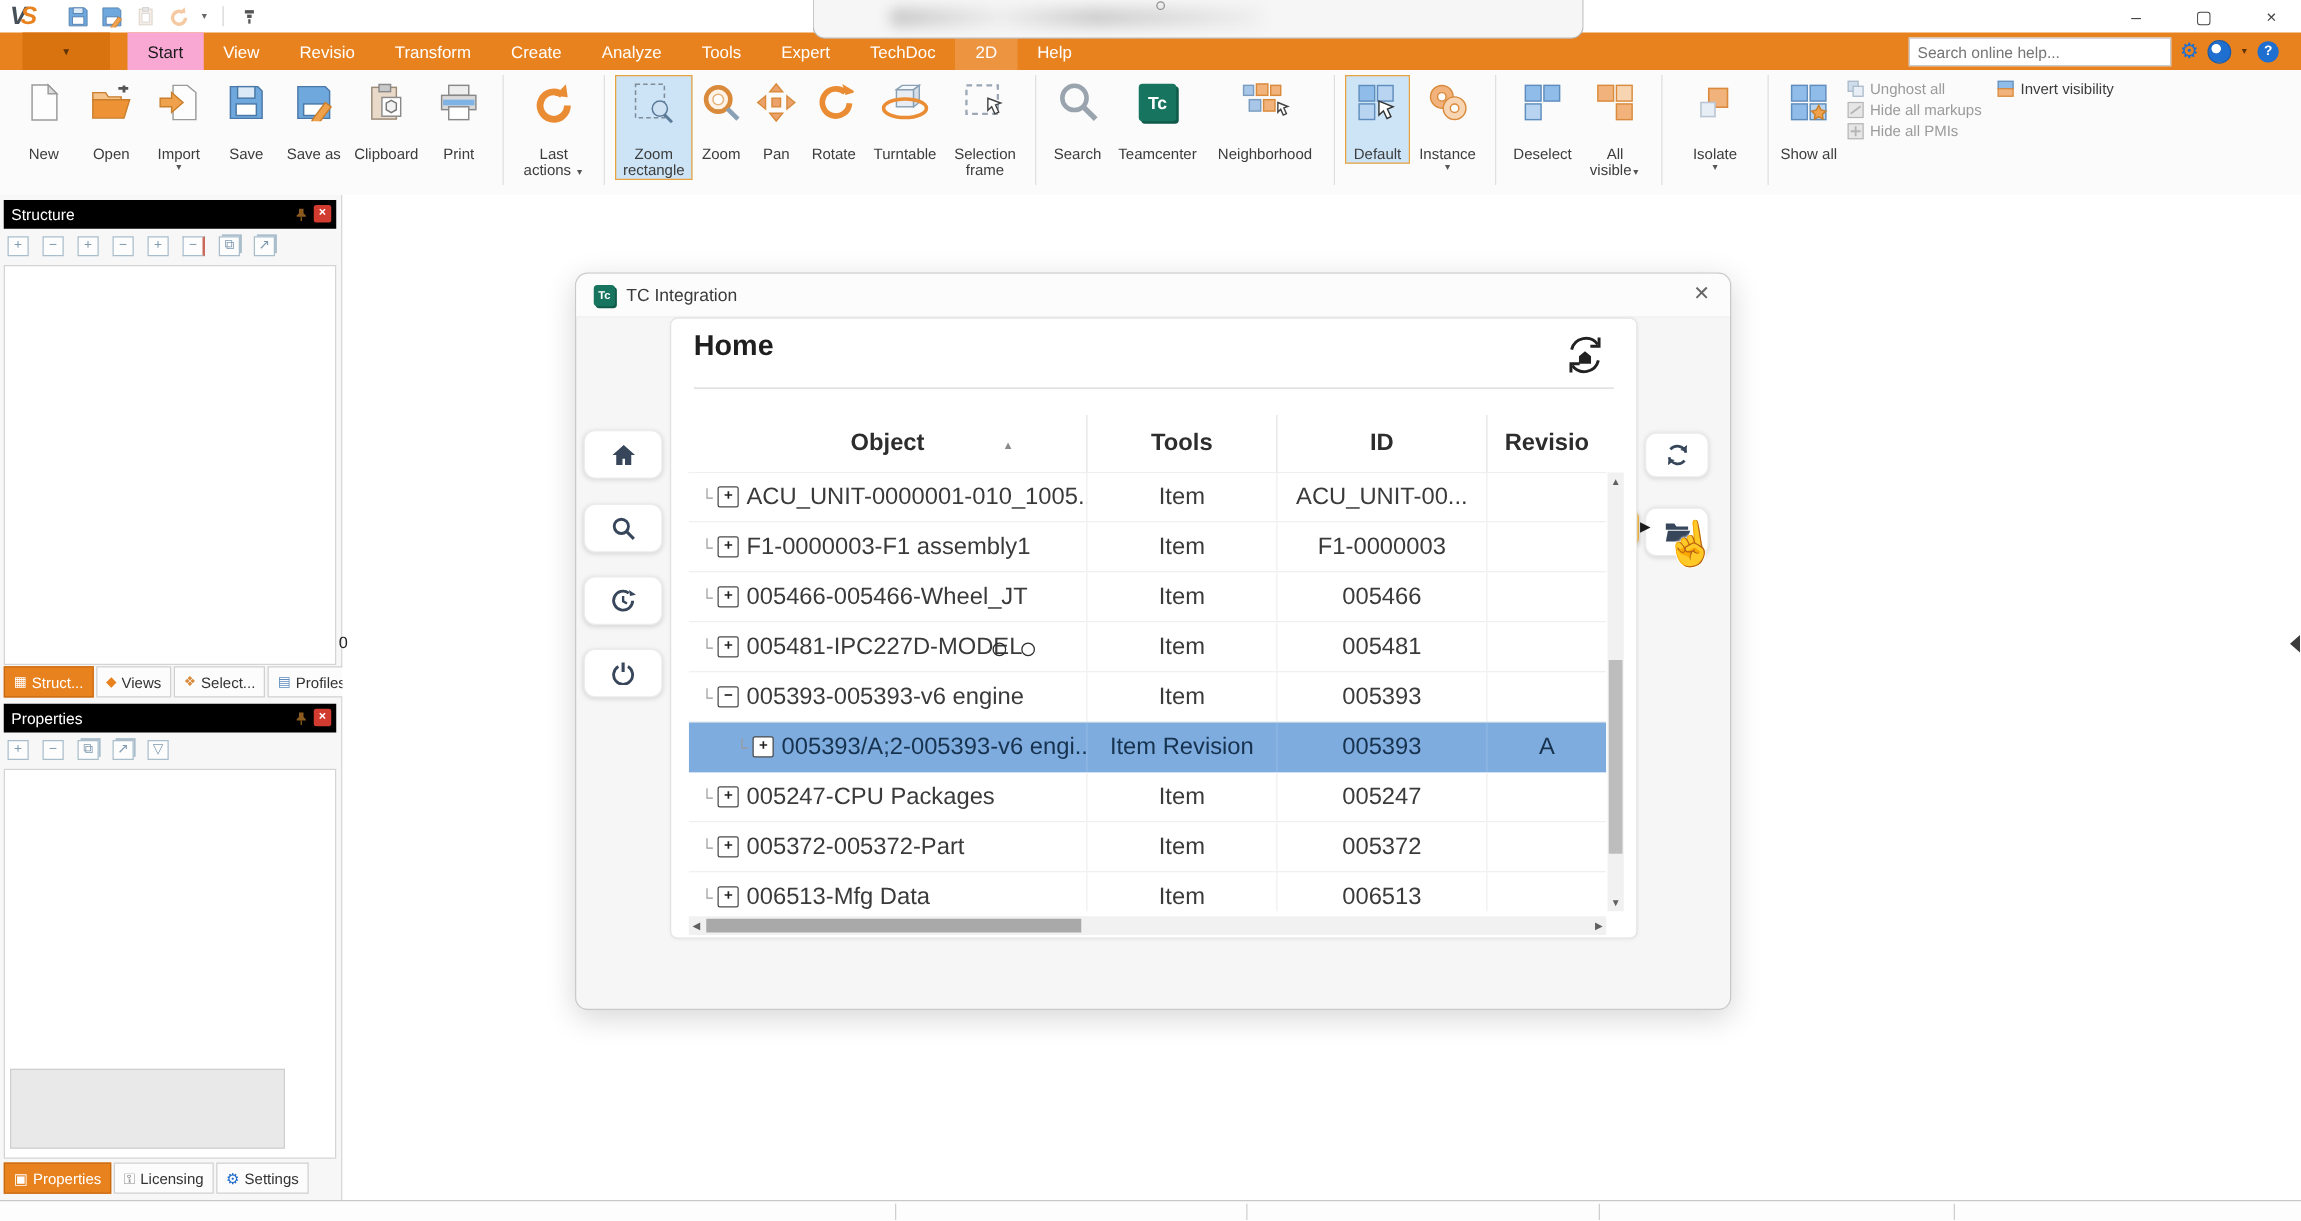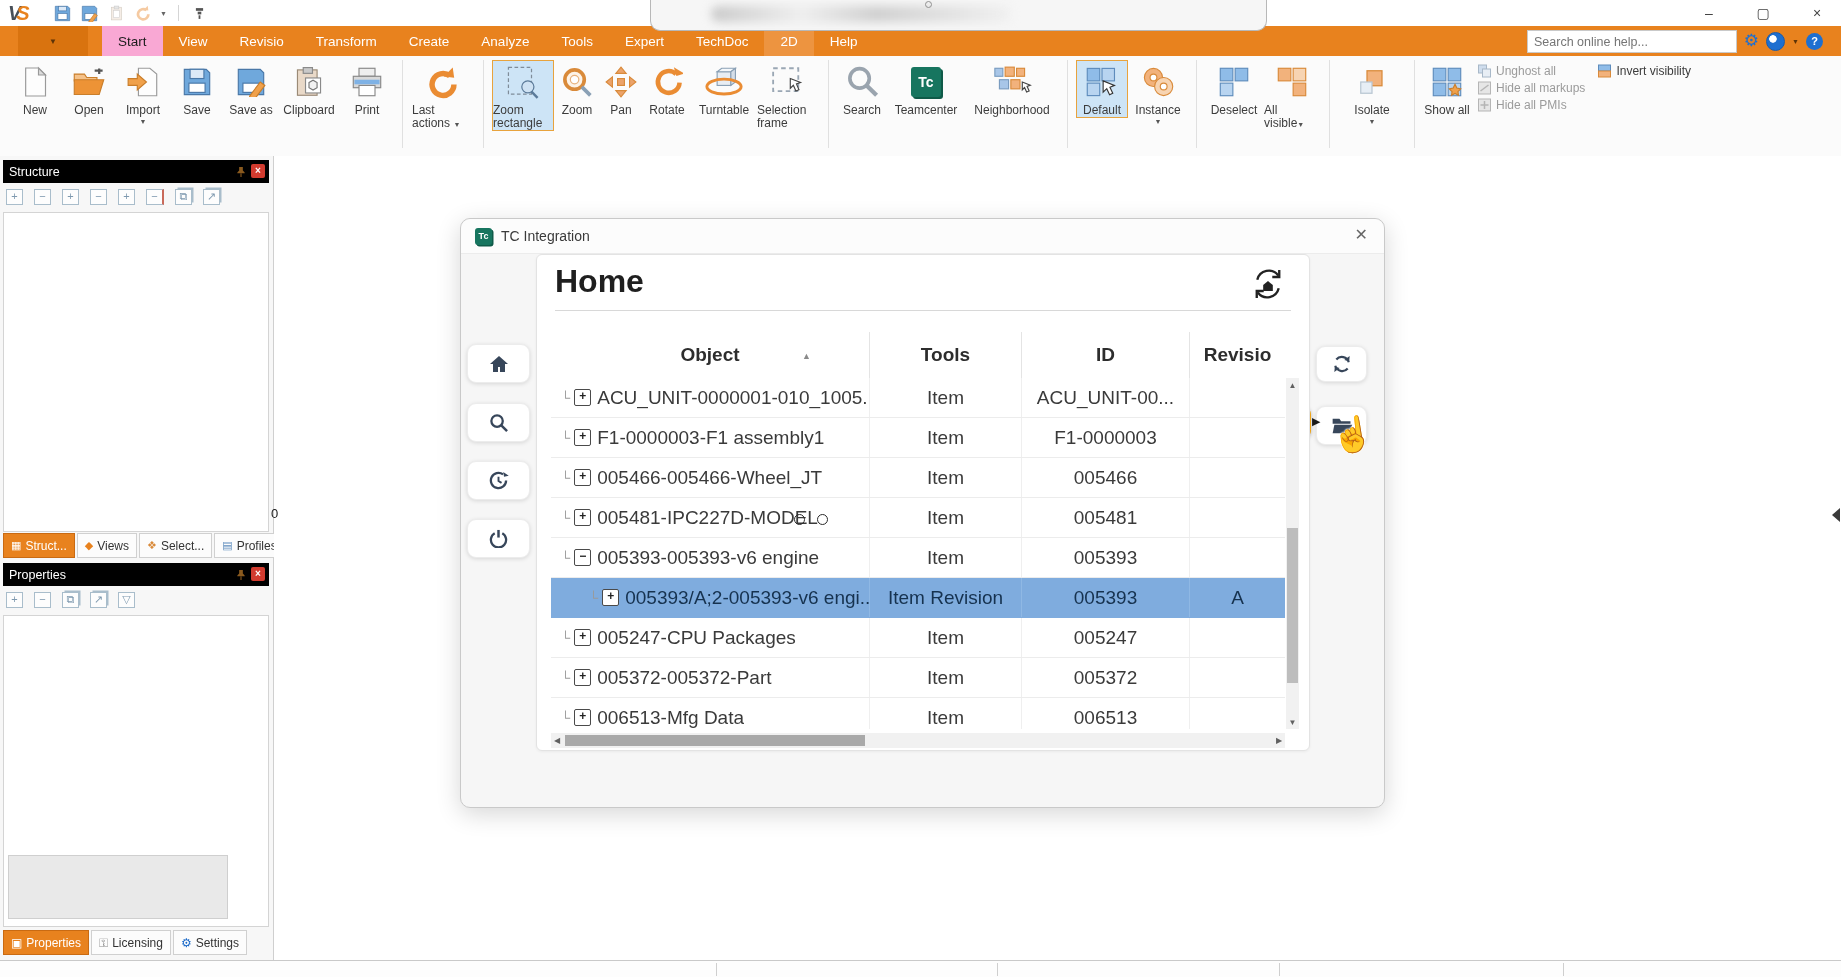--- a/index.html
+++ b/index.html
@@ -39,21 +39,21 @@
   .helpblue{width:17px;height:17px;border-radius:50%;background:#1E6FD0;color:#fff;font-size:11px;font-weight:bold;
             display:flex;align-items:center;justify-content:center;}
   
   #ribbon{position:absolute;left:0;top:56px;width:1841px;height:100px;background:#FBFBFB;
           border-bottom:1px solid #cfcfcf;display:flex;align-items:flex-start;}
   .rgroup{position:relative;height:100px;display:flex;align-items:flex-start;padding:4px 8px 16px 8px;}
   .rgroup-label{position:absolute;bottom:1px;left:0;width:100%;text-align:center;font-size:11px;color:#6d6d6d;}
   .rsep{width:1px;height:88px;background:#e0e0e0;margin-top:4px;}
   .rbtn{width:52px;display:flex;flex-direction:column;align-items:center;padding-top:2px;border:1px solid transparent;}
   .rbtn .ricon{height:38px;display:flex;align-items:center;justify-content:center;}
-  .rbtn .rlabel{font-size:12px;color:#3c3c3c;text-align:left;line-height:13px;margin-top:3px;}
+  .rbtn .rlabel{font-size:12px;color:#3c3c3c;text-align:center;line-height:13px;margin-top:16px;}
   .rbtn.selected{background:#CDE4F6;border:1px solid #E8A33D;}
   .dd-below{font-size:7px;color:#555;margin-top:1px;}
   .dd-inline{font-size:7px;color:#555;}
   .tc-badge{width:30px;height:30px;background:#17755F;border-radius:3px;color:#fff;font-weight:bold;
             font-size:14px;display:flex;align-items:center;justify-content:center;box-shadow:2px 2px 0 #0f5a48;}
   .vis-col{display:flex;flex-direction:column;gap:3px;margin:4px 6px 0 6px;}
   .vis-item{display:flex;align-items:center;gap:4px;font-size:12px;color:#9b9b9b;}
   .vis-item.on{color:#3c3c3c;}
   
   #leftpanel{position:absolute;left:0;top:156px;width:273px;height:804px;background:#f7f7f7;border-right:1px solid #cfcfcf;}
@@ -83,21 +83,21 @@
   #dialog{position:absolute;left:186px;top:62px;width:923px;height:588px;background:#F6F6F6;border:1px solid #c9c9c9;
           border-radius:10px;box-shadow:0 6px 24px rgba(0,0,0,.16);z-index:10;}
   .dtitle{position:absolute;left:0;top:0;width:100%;height:34px;background:#FCFCFC;border-bottom:1px solid #ececec;
           border-radius:10px 10px 0 0;display:flex;align-items:center;}
   .dtc{width:17px;height:17px;background:#17755F;border-radius:3px;color:#fff;font-size:9px;font-weight:bold;
        display:flex;align-items:center;justify-content:center;margin-left:14px;box-shadow:1.5px 1.5px 0 #0f5a48;}
   .dtitle-text{font-size:14px;color:#3a3a3a;margin-left:9px;}
   .dclose{position:absolute;right:16px;top:6px;font-size:16px;color:#666;}
   .card{position:absolute;left:75px;top:35px;width:772px;height:495px;background:#fff;border:1px solid #e3e3e3;
         border-radius:6px;box-shadow:0 1px 3px rgba(0,0,0,.05);}
-  .card h1{position:absolute;left:18px;top:8px;margin:0;font-size:32px;font-weight:600;color:#1f1f1f;}
+  .card h1{position:absolute;left:18px;top:8px;margin:0;font-size:23px;font-weight:600;color:#1f1f1f;}
   .home-refresh{position:absolute;right:26px;top:14px;}
   .card-div{position:absolute;left:18px;top:55px;width:736px;border-bottom:1px solid #d8d8d8;}
   .thead{position:absolute;left:14px;top:77px;width:734px;height:46px;display:flex;border-bottom:1px solid #d5d5d5;}
   .thcell{display:flex;align-items:center;justify-content:center;font-size:19px;font-weight:bold;color:#2d2d2d;
           border-right:1px solid #e4e4e4;box-sizing:border-box;position:relative;}
   .thcell:last-child{border-right:none;}
   .sortarrow{position:absolute;right:58px;top:19px;font-size:9px;color:#8a8a8a;}
   .c0{width:319px;}.c1{width:152px;}.c2{width:168px;}.c3{width:95px;}
   .tbody{position:absolute;left:14px;top:123px;width:734px;height:351px;overflow:hidden;}
   .trow{display:flex;height:39px;border-bottom:1px solid #ececec;background:#fff;}

